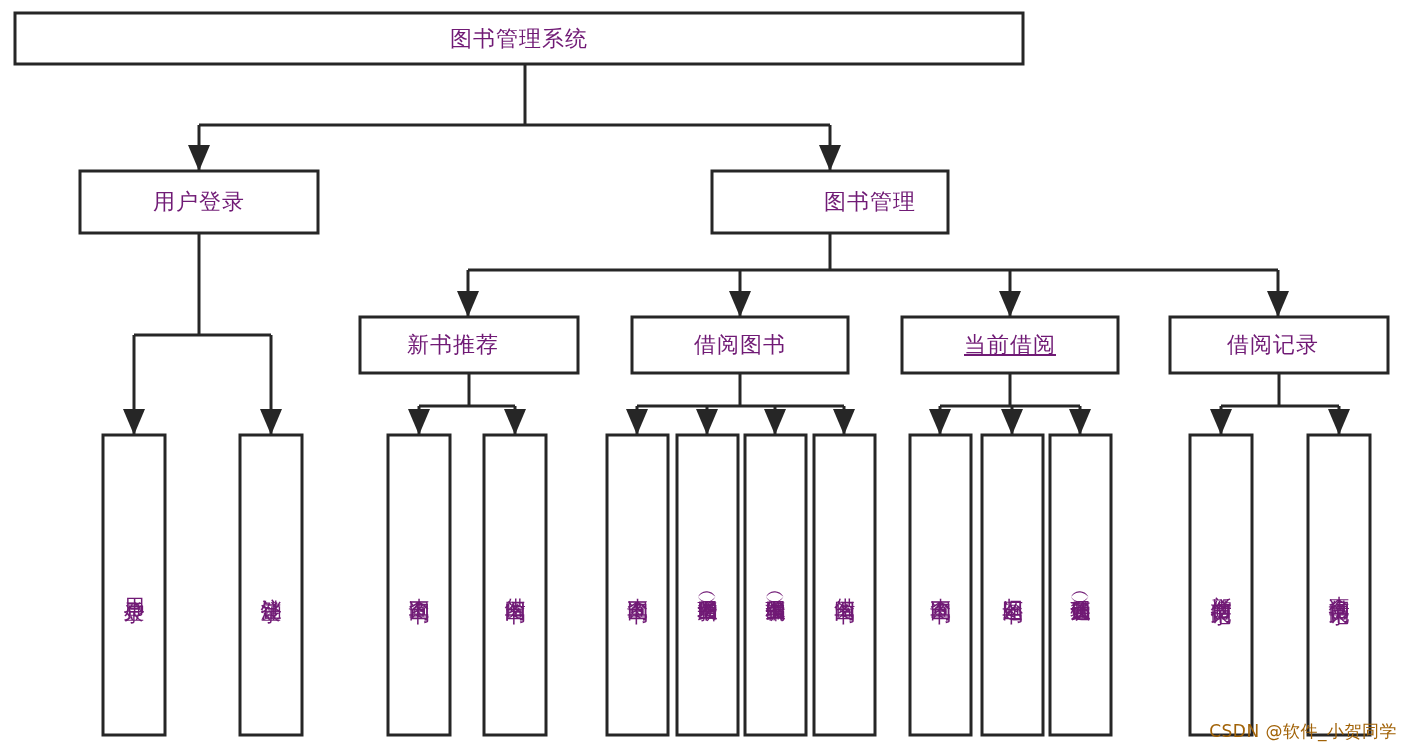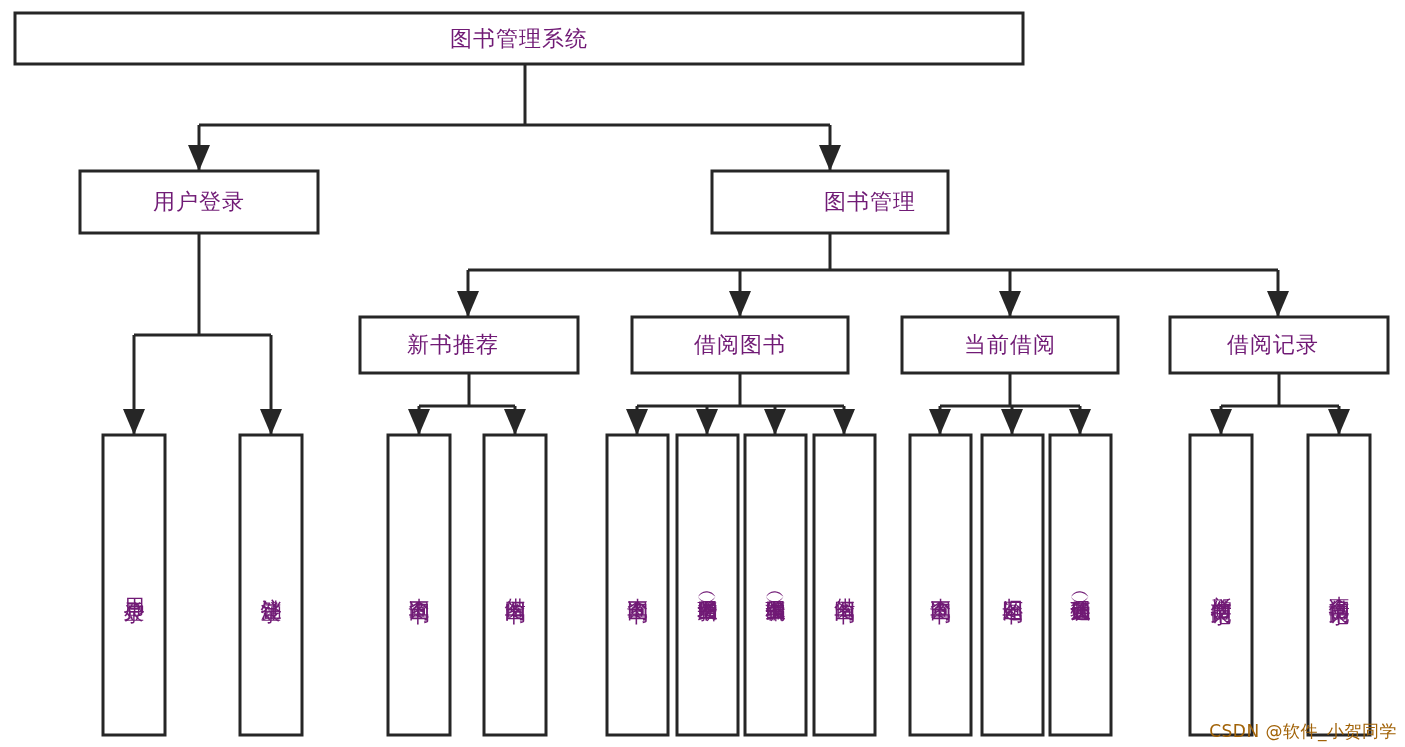--- a/index.html
+++ b/index.html
@@ -154,21 +154,21 @@
         <rect x="1308" y="435" width="62" height="300" class="node-box"></rect>
       </g>
   </svg>
 
   <div id="labels-layer">
       <div class="node-label" style="left: 15px; top: 13px; width: 1008px; height: 51px;">图书管理系统</div>
       <div class="node-label" style="left: 80px; top: 171px; width: 238px; height: 62px;">用户登录</div>
       <div class="node-label" style="left: 712px; top: 171px; width: 236px; height: 62px; margin-left: 40px;">图书管理</div>
       <div class="node-label" style="left: 360px; top: 317px; width: 186px; height: 56px;">新书推荐</div>
       <div class="node-label" style="left: 632px; top: 317px; width: 216px; height: 56px;">借阅图书</div>
-      <div class="node-label" style="left: 902px; top: 317px; width: 216px; height: 56px;">当前借阅</div>
+      <div class="node-label" style="left: 902px; top: 317px; width: 216px; height: 56px; text-decoration: underline;">当前借阅</div>
       <div class="node-label" style="left: 1164px; top: 317px; width: 218px; height: 56px;">借阅记录</div>
       <div class="node-label vertical" style="left: 103px; top: 435px; width: 62px; height: 300px;">用户登录</div>
       <div class="node-label vertical" style="left: 240px; top: 435px; width: 62px; height: 300px;">注销登录</div>
       <div class="node-label vertical" style="left: 388px; top: 435px; width: 62px; height: 300px;">查询图书</div>
       <div class="node-label vertical" style="left: 484px; top: 435px; width: 62px; height: 300px;">借阅图书</div>
       <div class="node-label vertical" style="left: 607px; top: 435px; width: 61px; height: 300px;">查询图书</div>
       <div class="node-label vertical tight" style="left: 677px; top: 435px; width: 61px; height: 300px;">新增图书（管理员）</div>
       <div class="node-label vertical tight" style="left: 745px; top: 435px; width: 61px; height: 300px;">编辑图书（管理员）</div>
       <div class="node-label vertical" style="left: 814px; top: 435px; width: 61px; height: 300px;">借阅图书</div>
       <div class="node-label vertical" style="left: 910px; top: 435px; width: 61px; height: 300px;">查询图书</div>

